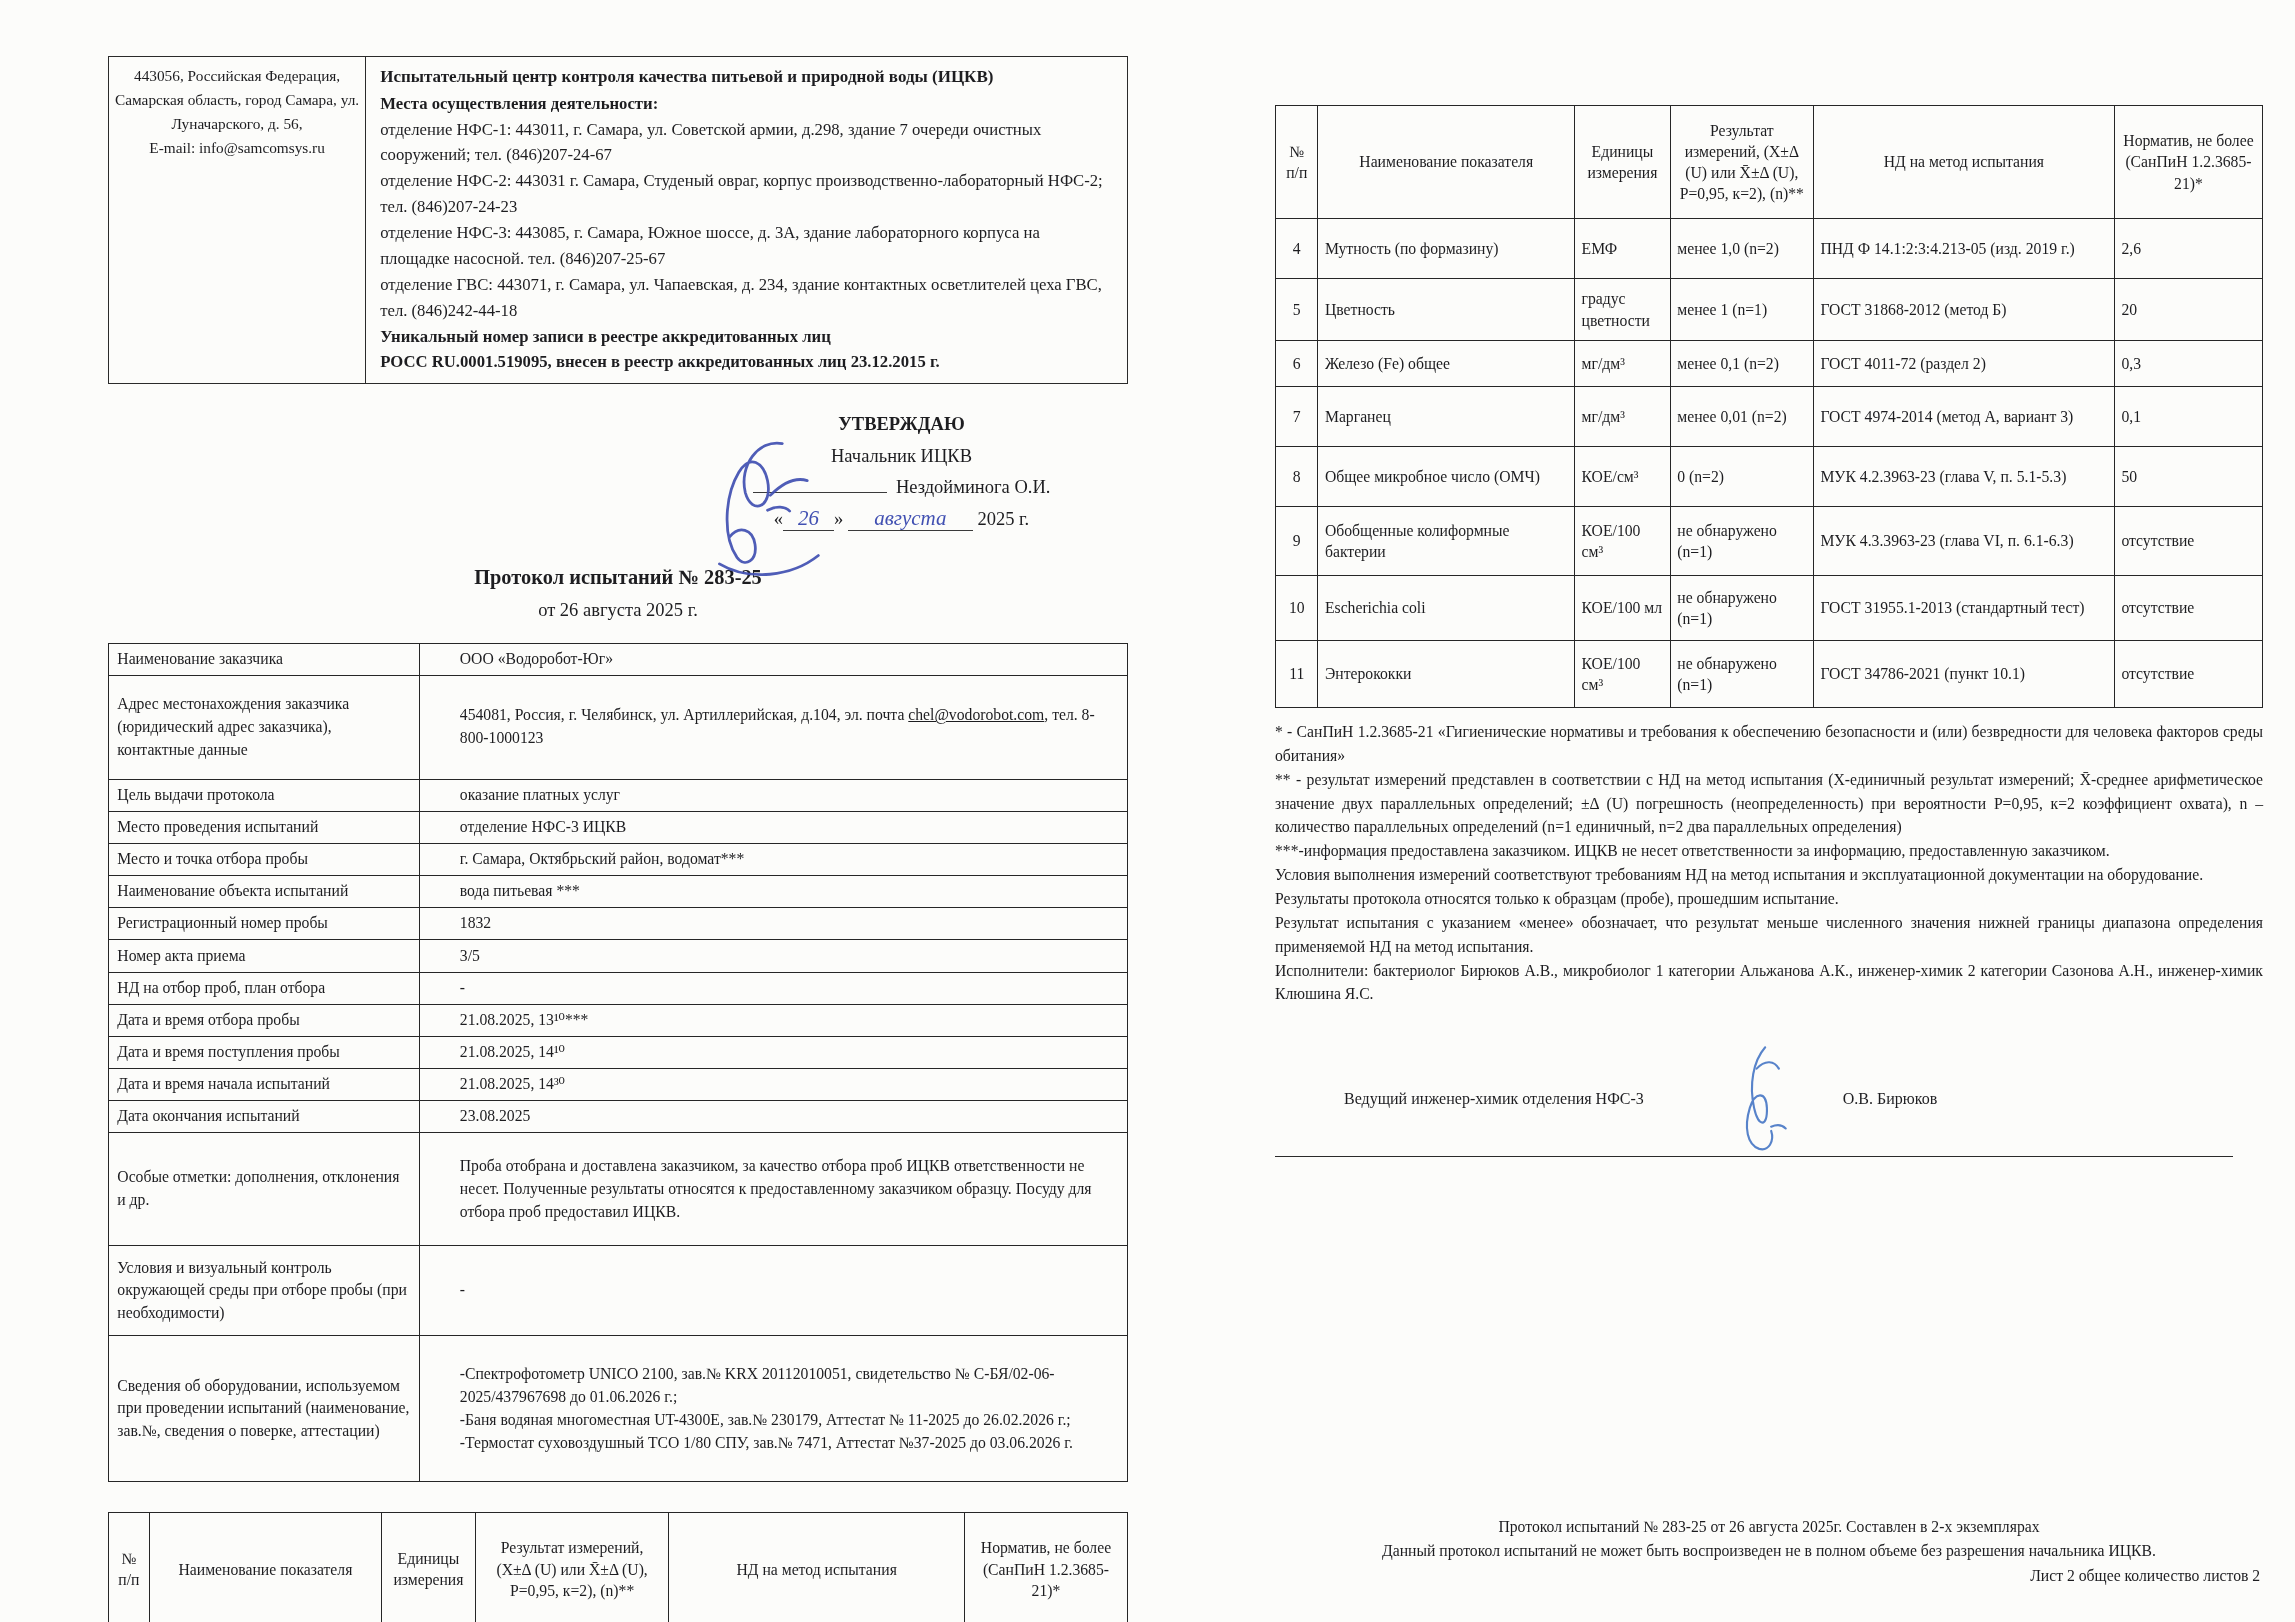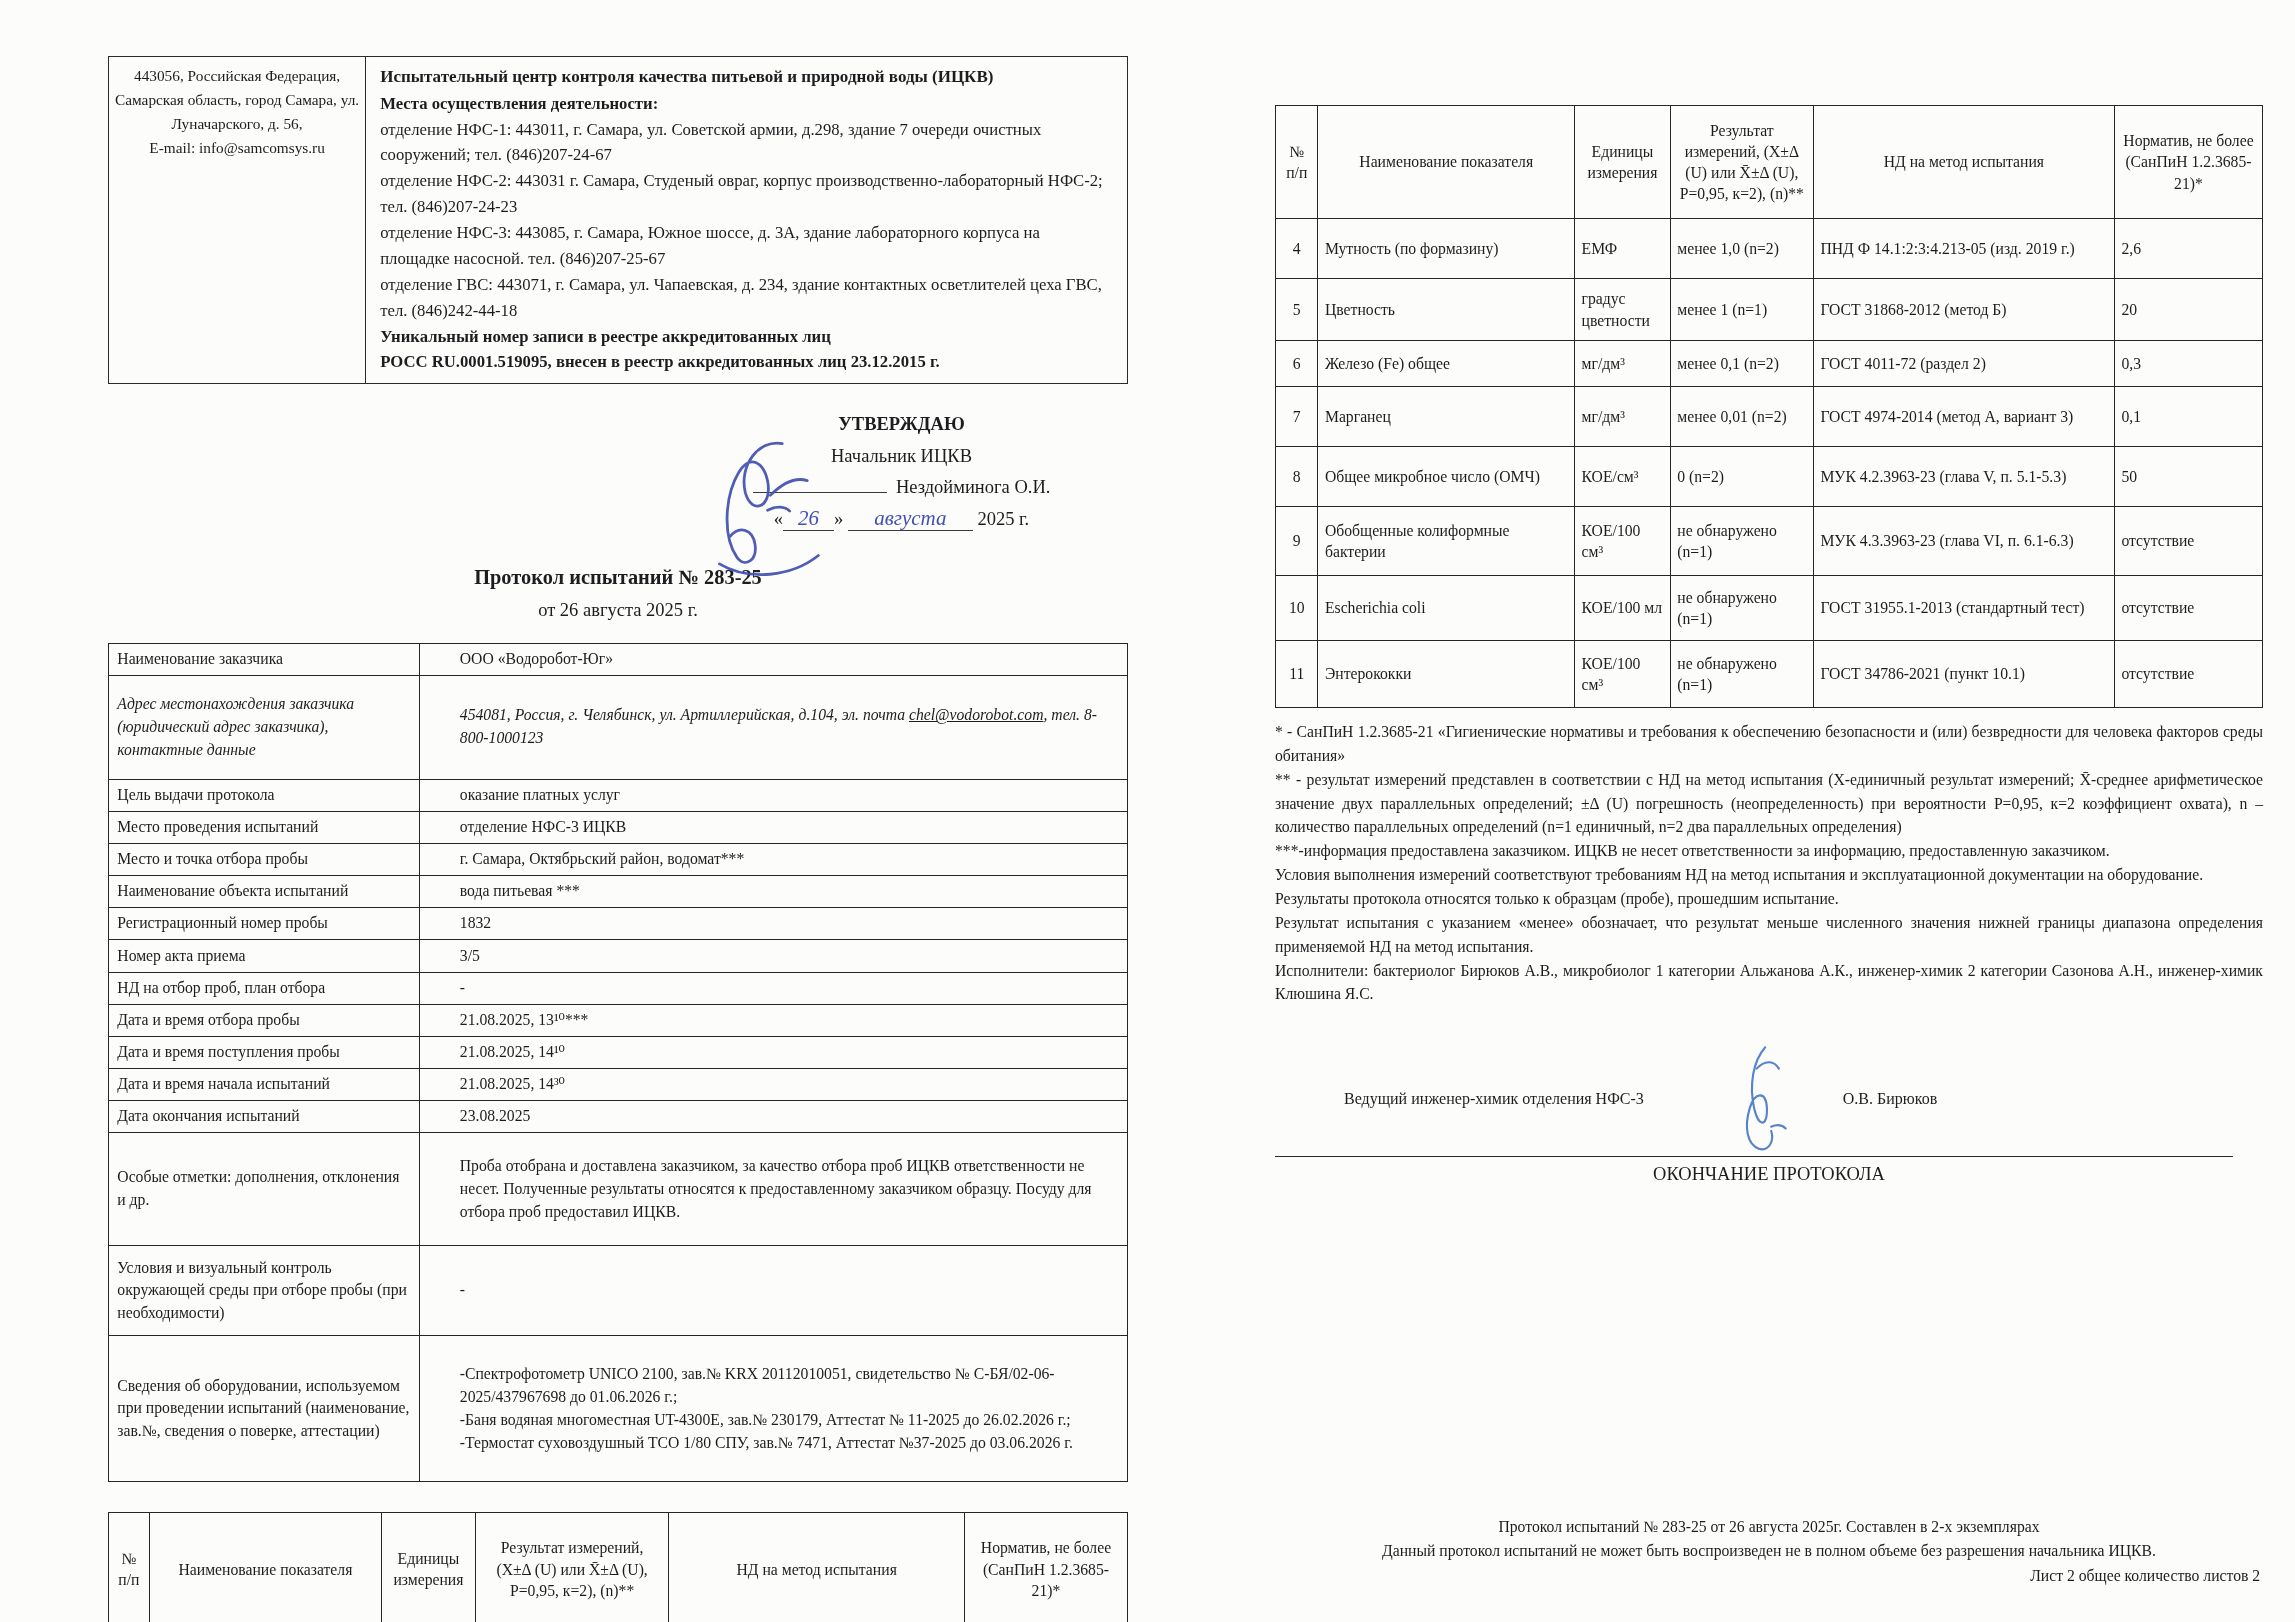--- a/index.html
+++ b/index.html
@@ -128,21 +128,21 @@
     <p class="t1">Протокол испытаний № 283-25</p>
     <p class="t2">от 26 августа 2025 г.</p>
   </div>
 
   <table class="info-table">
     <tbody id="info-tbody">
         <tr>
           <td class="lab">Наименование заказчика</td>
           <td class="val">ООО «Водоробот-Юг»</td>
         </tr>
-        <tr style="height: 104px; font-style: italic;">
+        <tr style="height: 104px;">
           <td class="lab">Адрес местонахождения заказчика (юридический адрес заказчика), контактные данные</td>
           <td class="val">454081, Россия, г. Челябинск, ул. Артиллерийская, д.104, эл. почта <u>chel@vodorobot.com</u>, тел. 8-800-1000123</td>
         </tr>
         <tr>
           <td class="lab">Цель выдачи протокола</td>
           <td class="val">оказание платных услуг</td>
         </tr>
         <tr>
           <td class="lab">Место проведения испытаний</td>
           <td class="val">отделение НФС-3 ИЦКВ</td>
@@ -329,21 +329,20 @@
       <g fill="none" stroke="#4a79c6" stroke-width="5" stroke-linecap="round" opacity="0.92">
         <path d="M98,10 C70,42 60,98 72,152 C82,198 104,198 102,152 C100,112 74,114 62,152 C48,198 56,238 84,248 C106,254 120,230 112,206"></path>
         <path d="M78,60 C98,38 120,42 130,60"></path>
         <path d="M112,196 C126,190 138,192 146,200"></path>
       </g>
     </svg>
     <span class="nm">О.В. Бирюков</span>
   </div>
 
   <div class="endline"></div>
-  <p class="endlabel">ОКОНЧАНИЕ ПРОТОКОЛА</p>
 
   <div class="p2footer">
     <p class="c">Протокол испытаний № 283-25 от 26 августа 2025г. Составлен в 2-х экземплярах</p>
     <p class="c">Данный протокол испытаний не может быть воспроизведен не в полном объеме без разрешения начальника ИЦКВ.</p>
     <p class="r">Лист 2 общее количество листов 2</p>
   </div>
 
 </section>
 
 

